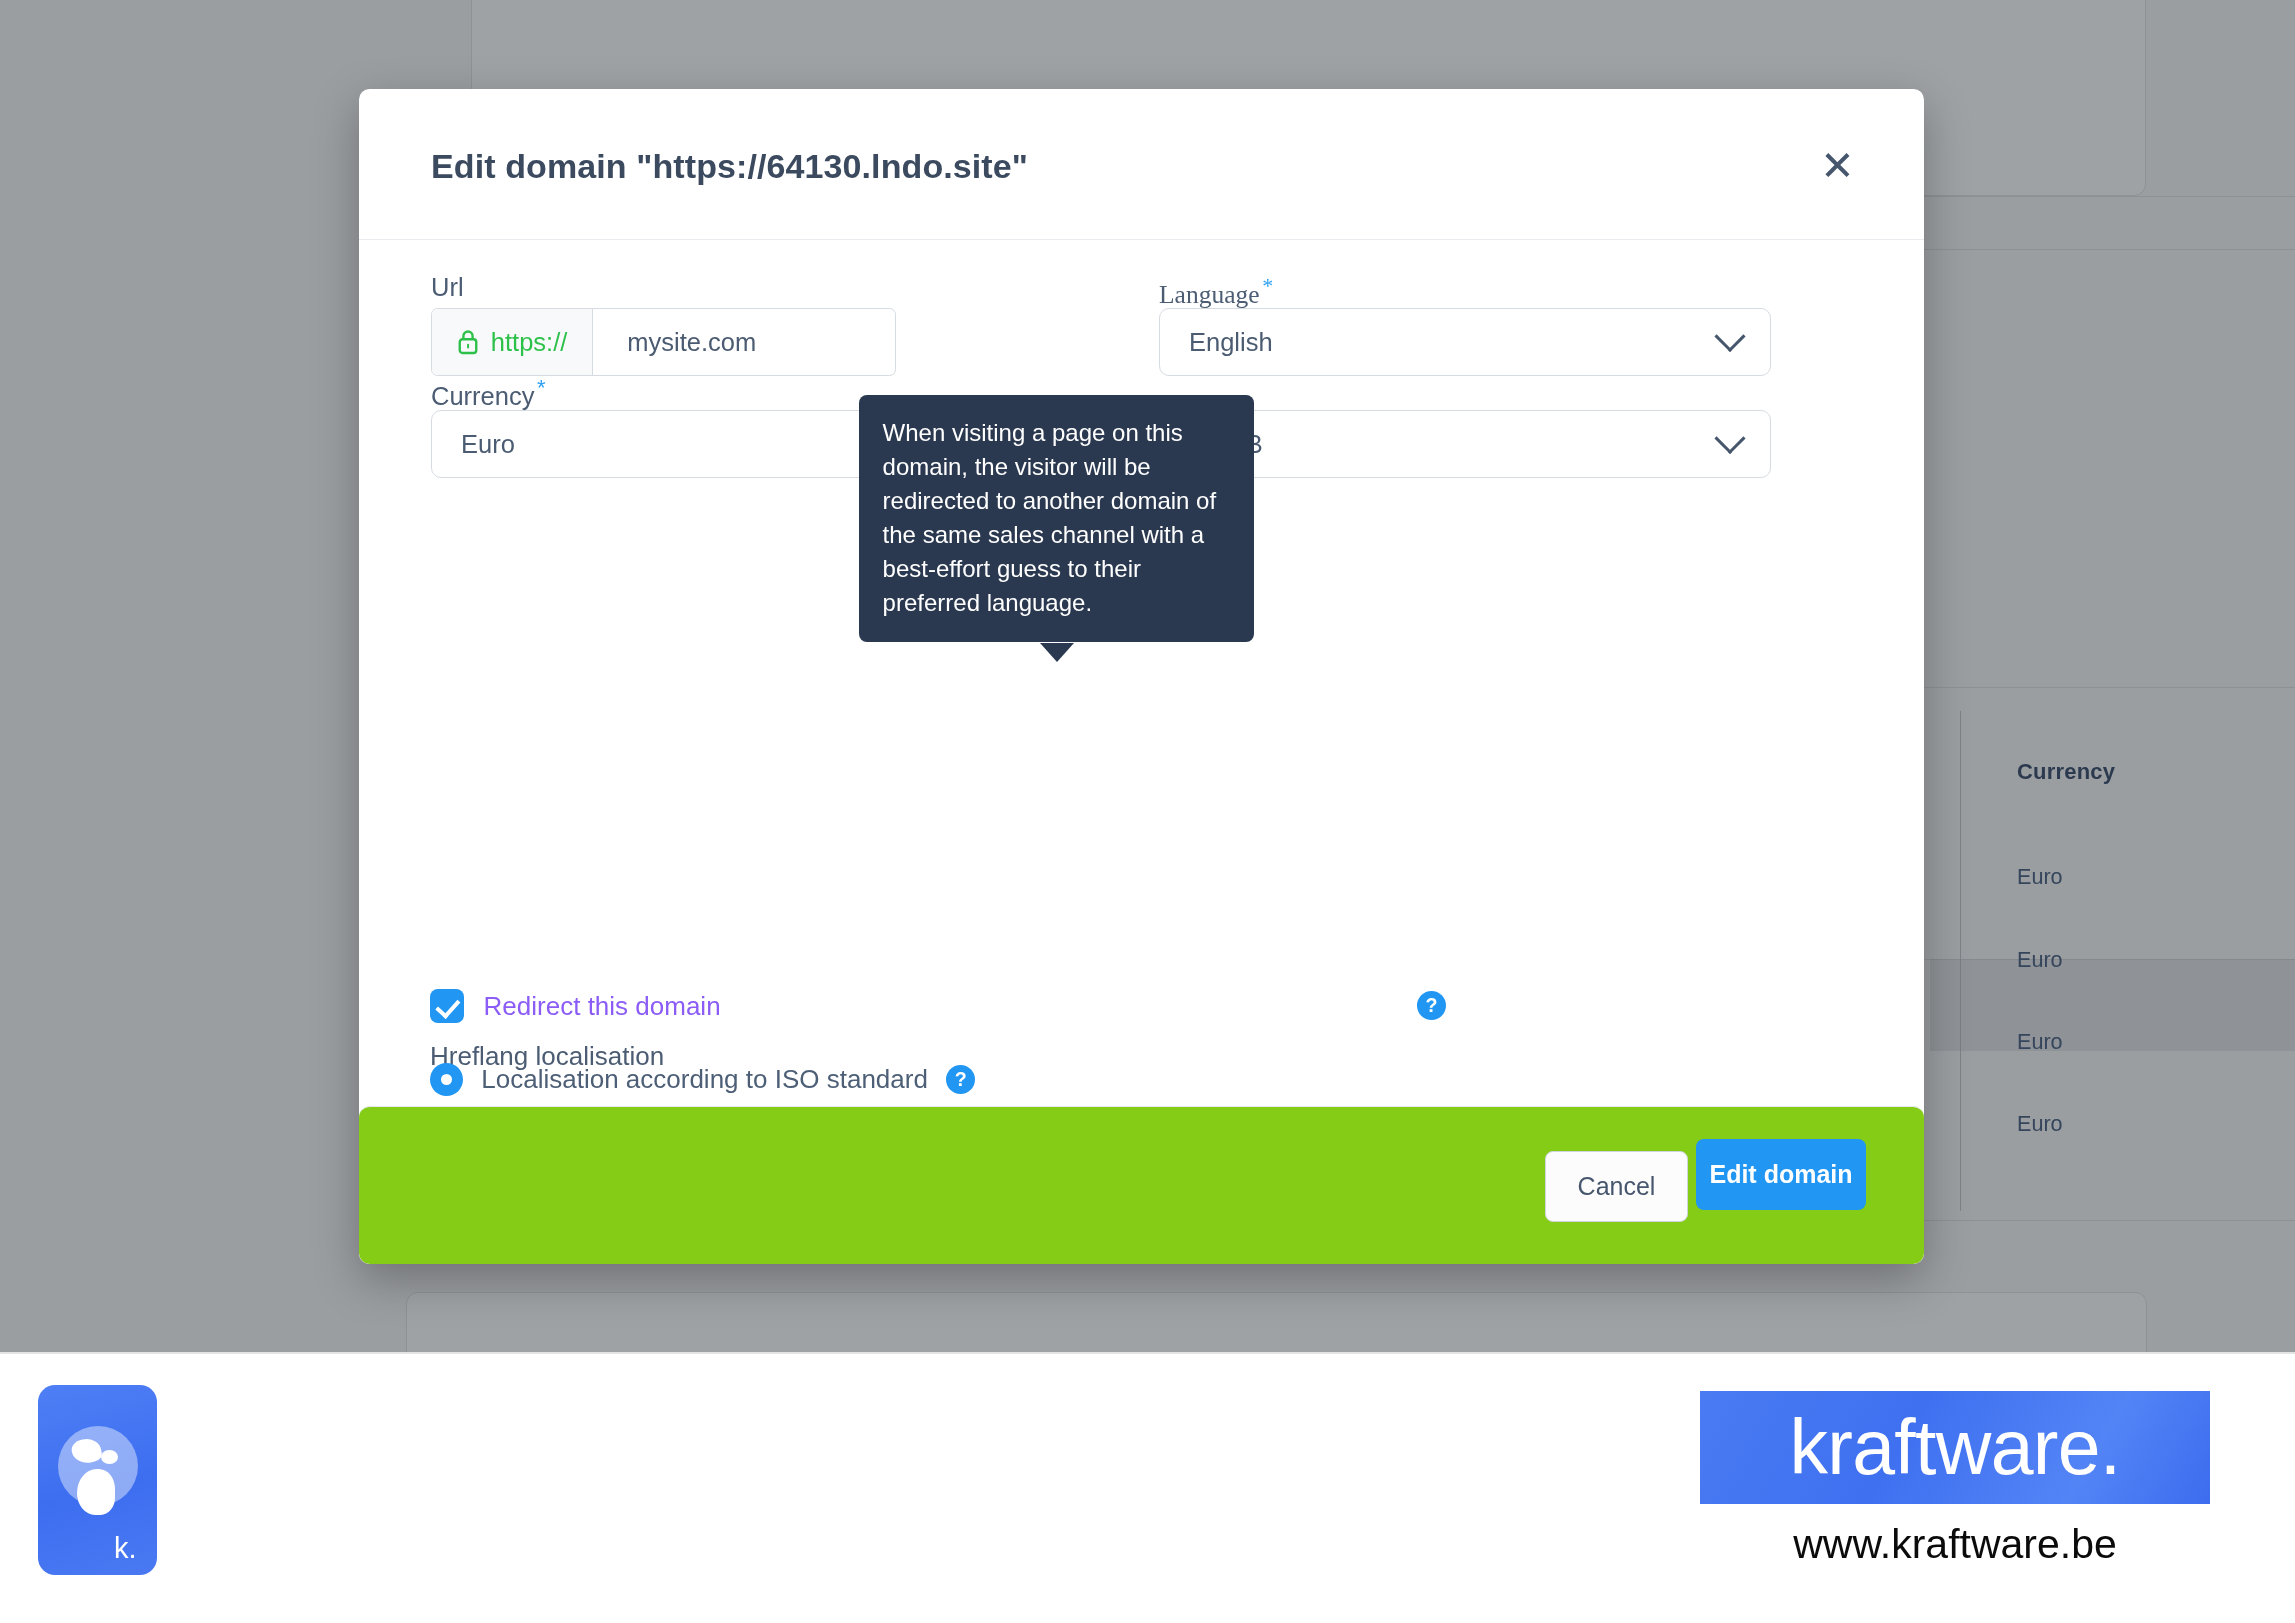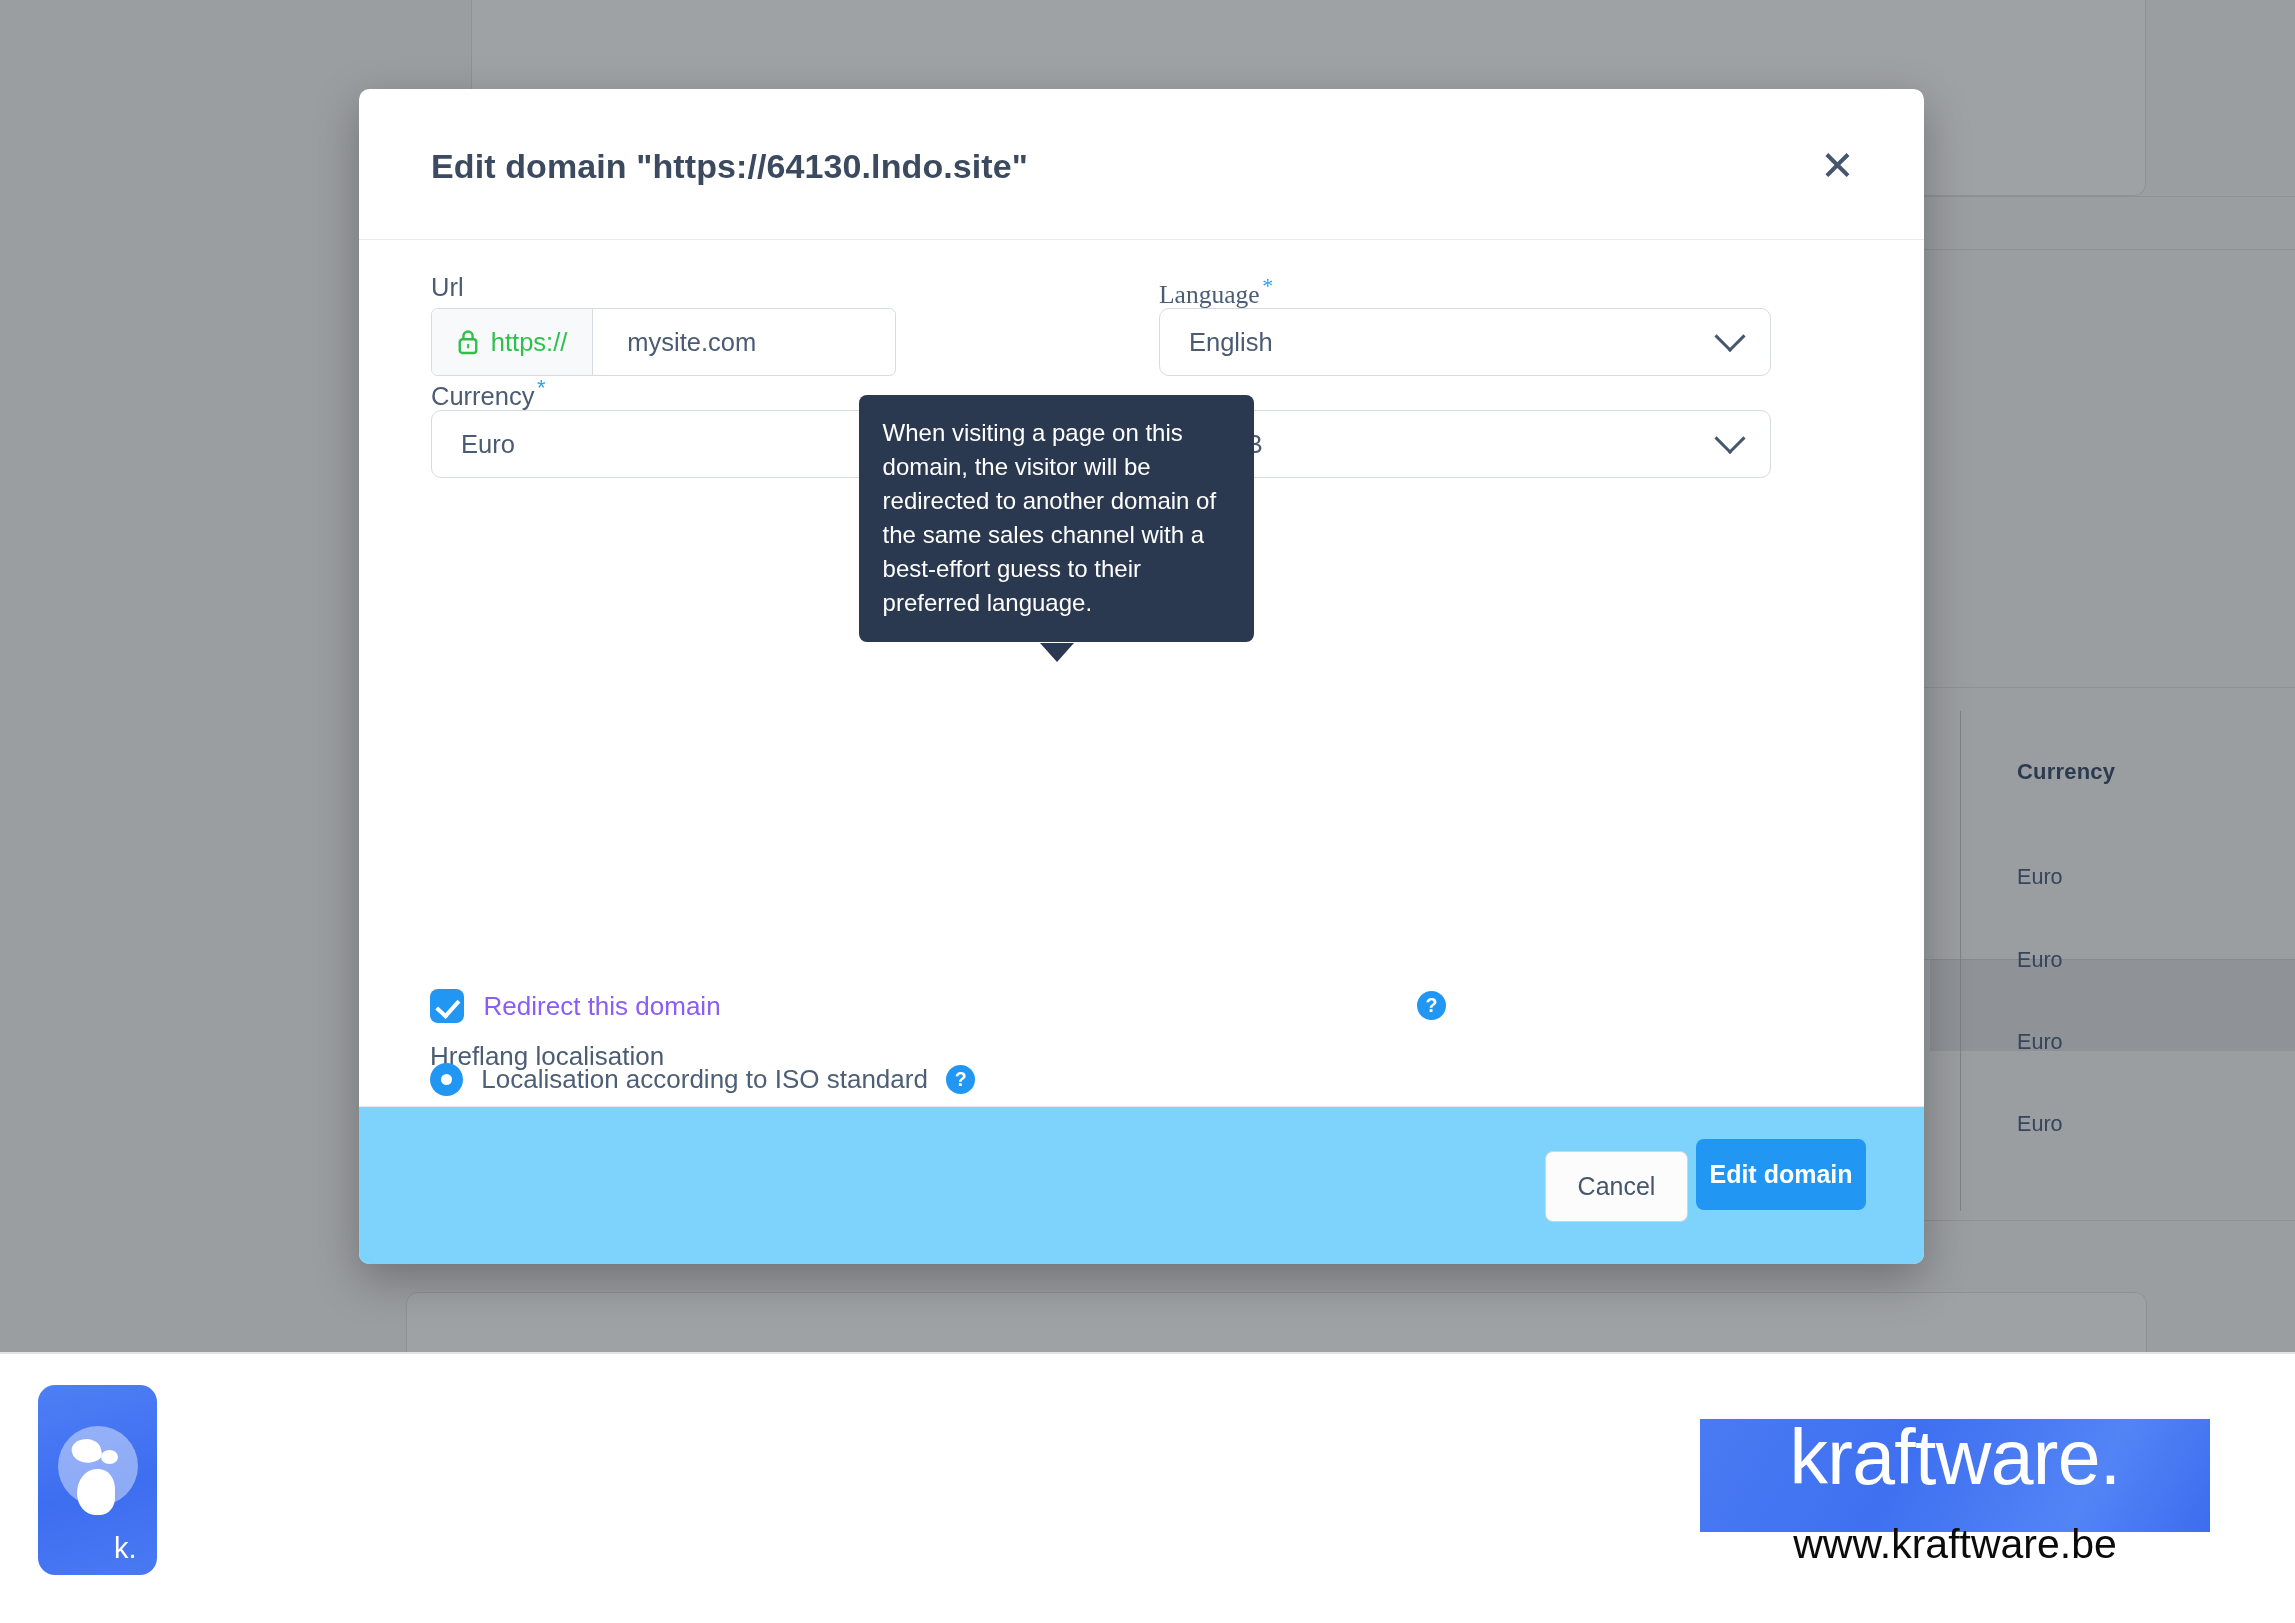--- a/index.html
+++ b/index.html
@@ -218,22 +218,23 @@
     position: absolute;
     font-size: 26px;
     color: #4b5c73;
   }
 
   
   #modal-footer {
     position: absolute;
     left: 0; bottom: 0;
     width: 100%; height: 158px;
-    background: #7dd3fc;
+    background: #84cc16;
     border-top: 1.3px solid #e6e9ed;
+    border-radius: 11px;
   }
   .btn {
     position: absolute;
     display: flex; align-items: center; justify-content: center;
     border-radius: 7.9px;
     font-size: 25px;
     font-weight: bold;
     cursor: pointer;
     white-space: nowrap;
   }
@@ -331,21 +332,21 @@
     font-size: 60px;
     line-height: 1.12;
     color: #0b0b0b;
     letter-spacing: -0.7px;
   }
   #kw-logo {
     position: absolute;
     right: 85px; top: 37px;
     width: 510px; height: 113px;
     background: linear-gradient(120deg,#4a7bf3 0%,#3f70f0 40%,#5384f6 75%,#3d6cee 100%);
-    display: flex; justify-content: center; margin-top: 28px;
+    display: flex; align-items: center; justify-content: center;
   }
   #kw-logo-text {
     color: #ffffff;
     font-size: 77px;
     letter-spacing: -0.7px;
     line-height: 1;
   }
   #kw-url {
     position: absolute;
     right: 98px; top: 167px;

